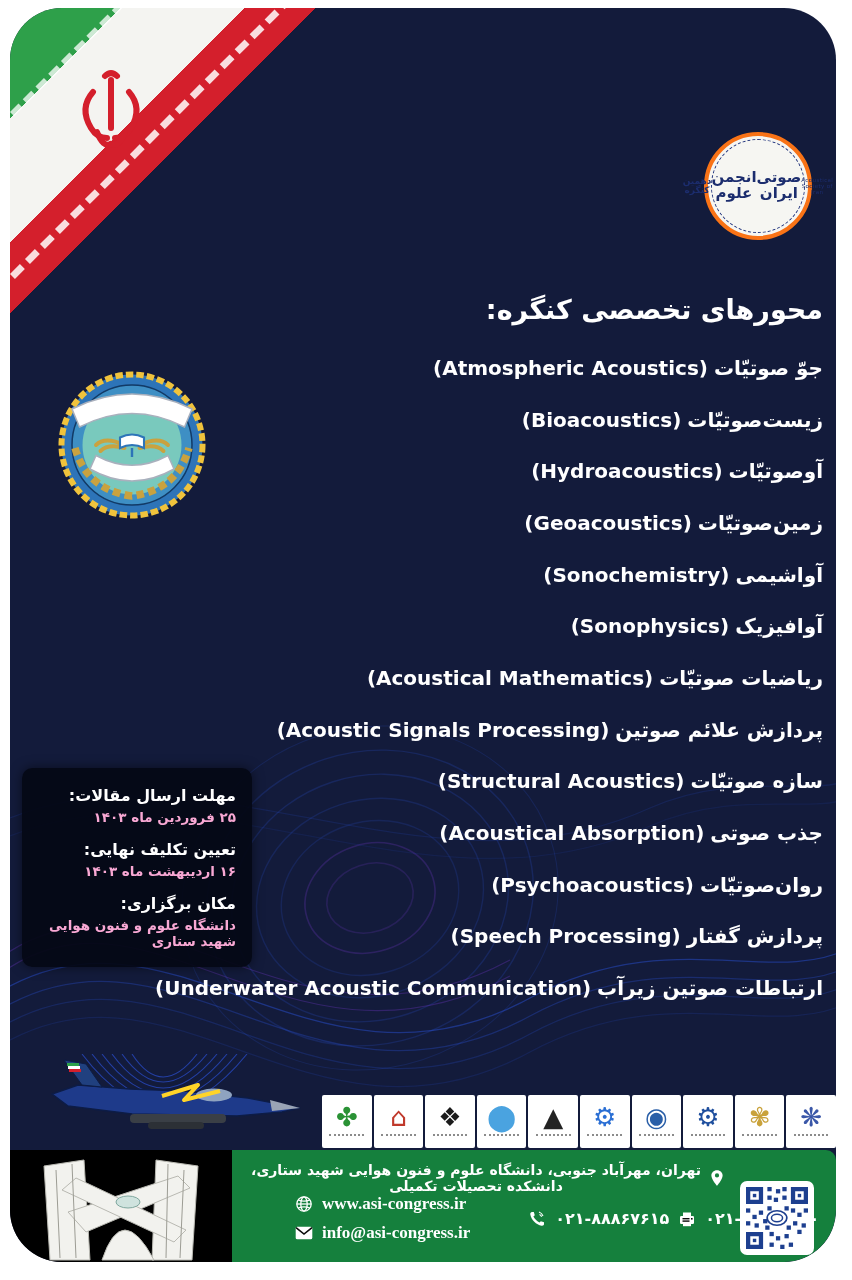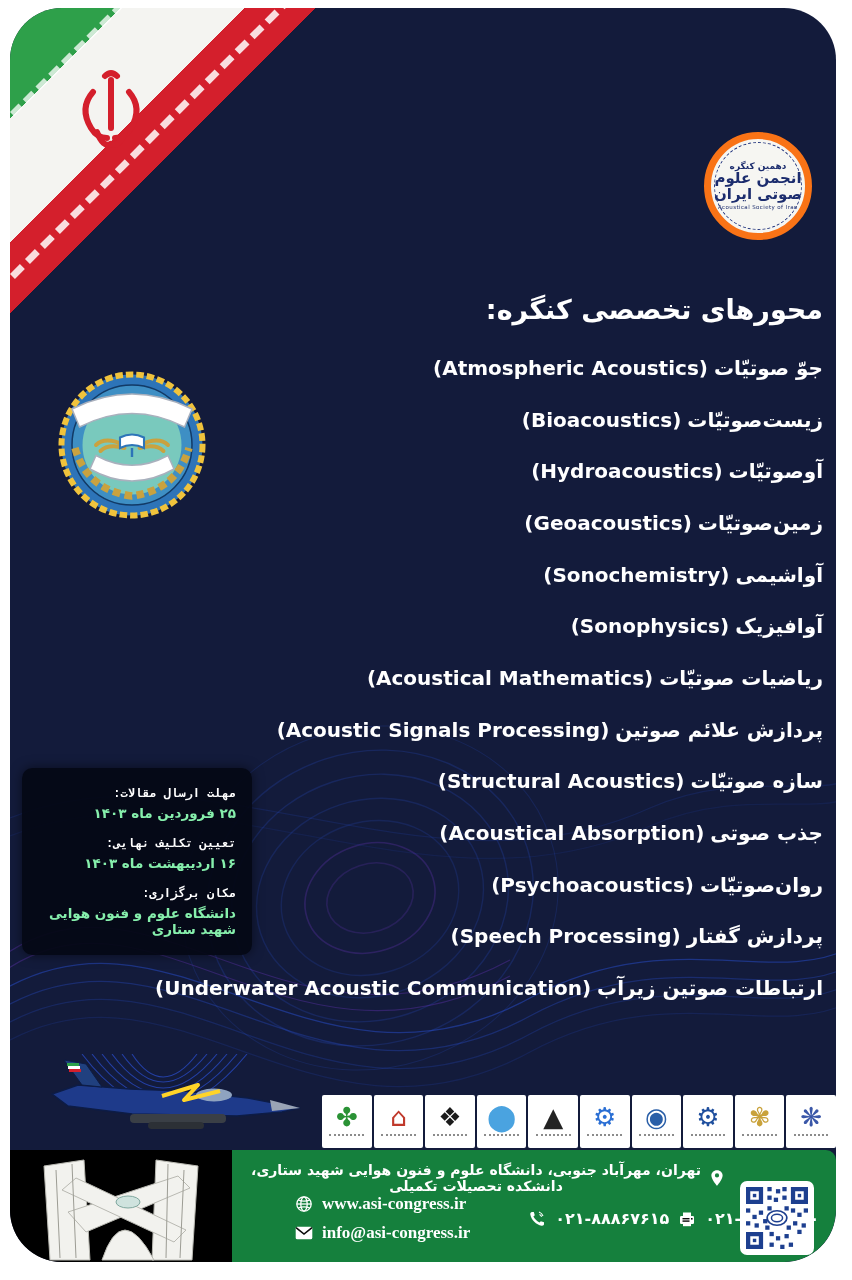--- a/index.html
+++ b/index.html
@@ -10,44 +10,44 @@
   
   .flag{position:absolute;left:0;top:0;width:420px;height:420px;
         background:linear-gradient(135deg,#2ea04a 0 78px,#f4f4f1 78px 166px,#d41f2c 166px 216px,rgba(0,0,0,0) 216px);}
   .flag-orn{position:absolute;left:0;width:480px;height:0;border-top:7px dashed rgba(255,255,255,.85);
             transform:rotate(-45deg);transform-origin:top left;}
   .orn-green{top:104px;border-top-width:6px;opacity:.9;}
   .orn-red{top:266px;}
   .emblem-allah{position:absolute;left:57px;top:60px;}
   
   .asi-logo{position:absolute;left:694px;top:124px;width:108px;height:108px;border-radius:50%;
-            background:#f6f6f2;border:7px solid #f97316;box-sizing:border-box;
-            display:flex;flex-direction:column;align-items:center;justify-content:center;
+            background:#f6f6f2;border:4px solid #f97316;box-sizing:border-box;
+            display:flex;align-items:center;justify-content:center;
             color:#1c2d6e;text-align:center;line-height:1.05;}
   .asi-logo::after{content:"";position:absolute;inset:3px;border:1px dashed #24367e;border-radius:50%;}
   .asi-l1{font-size:9px;font-weight:bold;}
   .asi-l2,.asi-l3{font-size:15px;font-weight:bold;}
   .asi-l4{font-size:5.5px;margin-top:2px;letter-spacing:.4px;}
   
   .title{position:absolute;right:146px;top:152px;color:#ffffff;font-size:33px;font-weight:bold;
          direction:rtl;white-space:nowrap;text-shadow:0 2px 4px rgba(0,0,0,.4);}
   
   .topics-heading{position:absolute;right:13px;top:286px;color:#fff;font-size:27px;font-weight:bold;direction:rtl;}
   .topics{position:absolute;right:13px;top:334px;list-style:none;margin:0;padding:0;direction:rtl;z-index:3;}
   .topics li{height:51.7px;display:flex;align-items:center;justify-content:flex-start;
              color:#fff;font-size:20px;font-weight:bold;white-space:nowrap;}
   .topics .en{direction:ltr;unicode-bidi:isolate;margin-right:6px;}
   
   .schedule{position:absolute;left:12px;top:760px;width:230px;box-sizing:border-box;
             background:rgba(4,7,20,.93);border-radius:10px;padding:18px 16px 16px;direction:rtl;
             color:#fff;z-index:4;box-shadow:0 0 12px rgba(0,0,0,.5);}
   .sch-item{margin-bottom:15px;}
   .sch-item:last-child{margin-bottom:2px;}
-  .sch-label{font-size:12px;font-weight:bold;margin-bottom:4px;font-family:Liberation Mono, monospace;}
-  .sch-value{font-size:13.5px;font-weight:bold;color:#86efac;}
+  .sch-label{font-size:16px;font-weight:bold;margin-bottom:4px;}
+  .sch-value{font-size:13.5px;font-weight:bold;color:#f9a8d4;}
   
   .waves{position:absolute;left:0;top:690px;z-index:1;pointer-events:none;}
   .jetpanel{position:absolute;left:2px;top:1046px;z-index:2;pointer-events:none;}
   
   .sponsors{position:absolute;left:312px;top:1087px;width:514px;display:flex;gap:2px;z-index:5;}
   .sp-tile{width:49.6px;height:53px;background:#fff;border-radius:2px;display:flex;flex-direction:column;
            align-items:center;justify-content:center;overflow:hidden;}
   .sp-glyph{font-size:26px;line-height:1;}
   .sp-cap{width:70%;height:4px;margin-top:4px;border-top:2px dotted #8b8b8b;}
   

